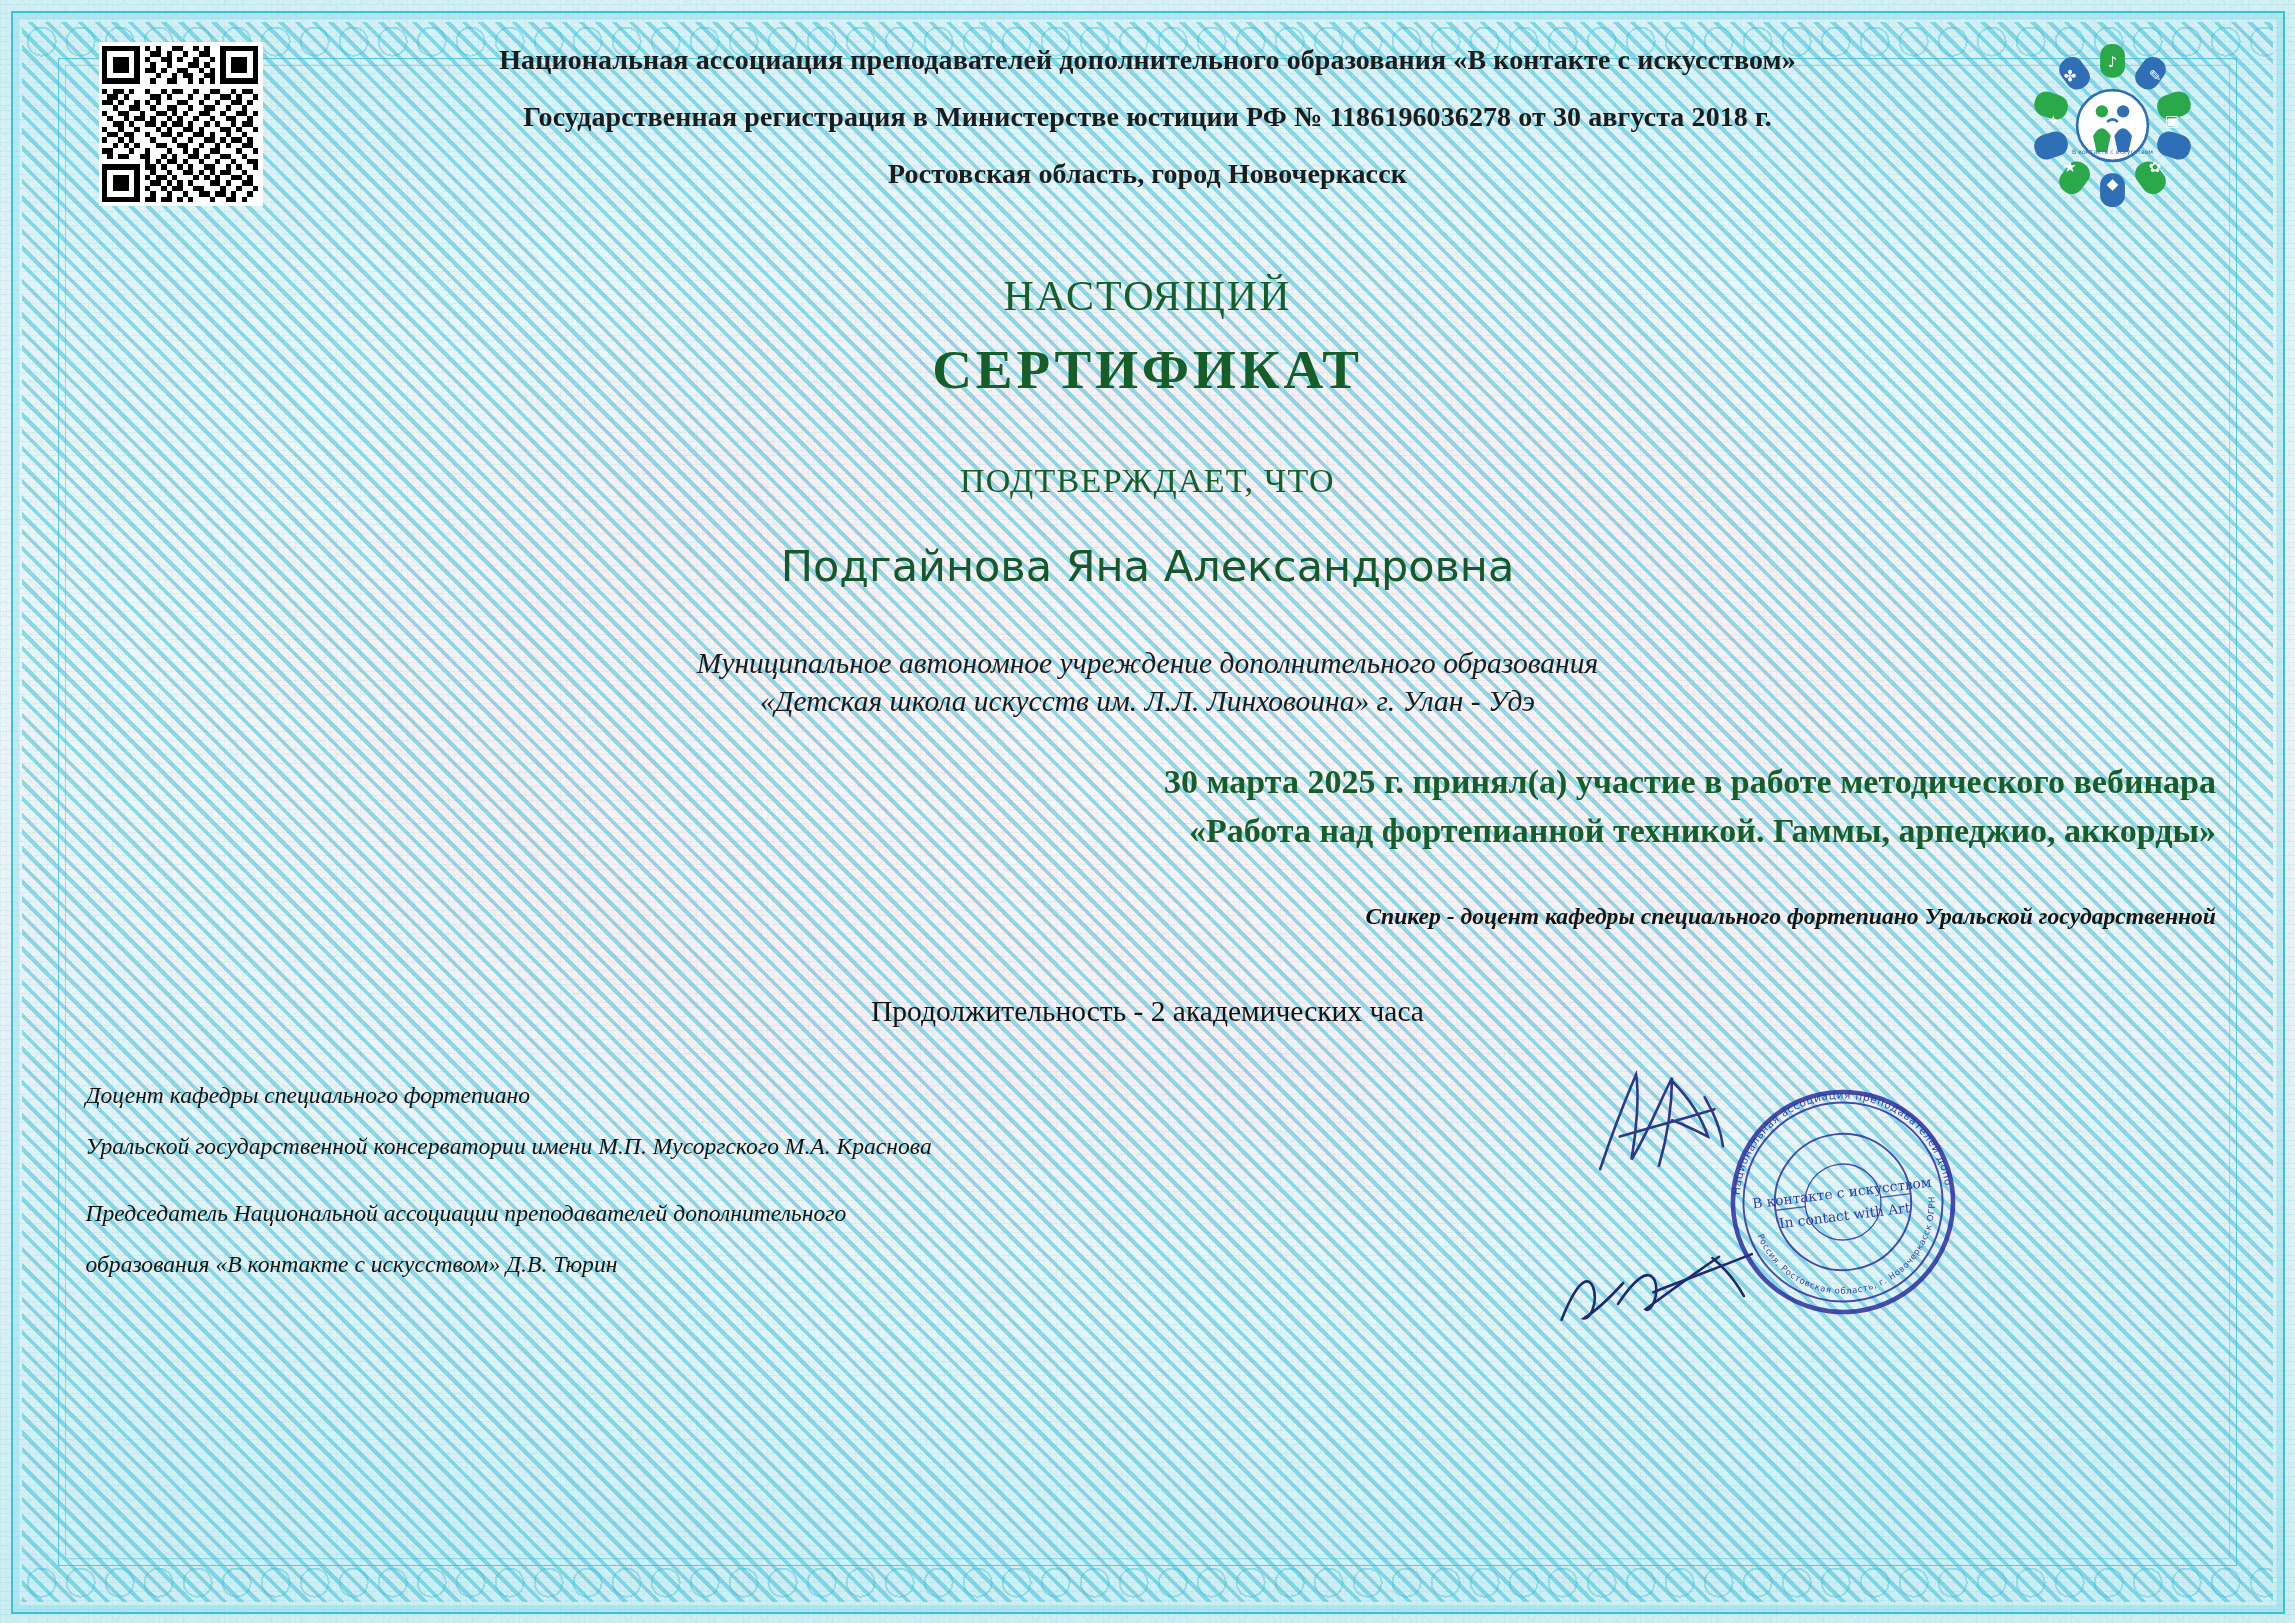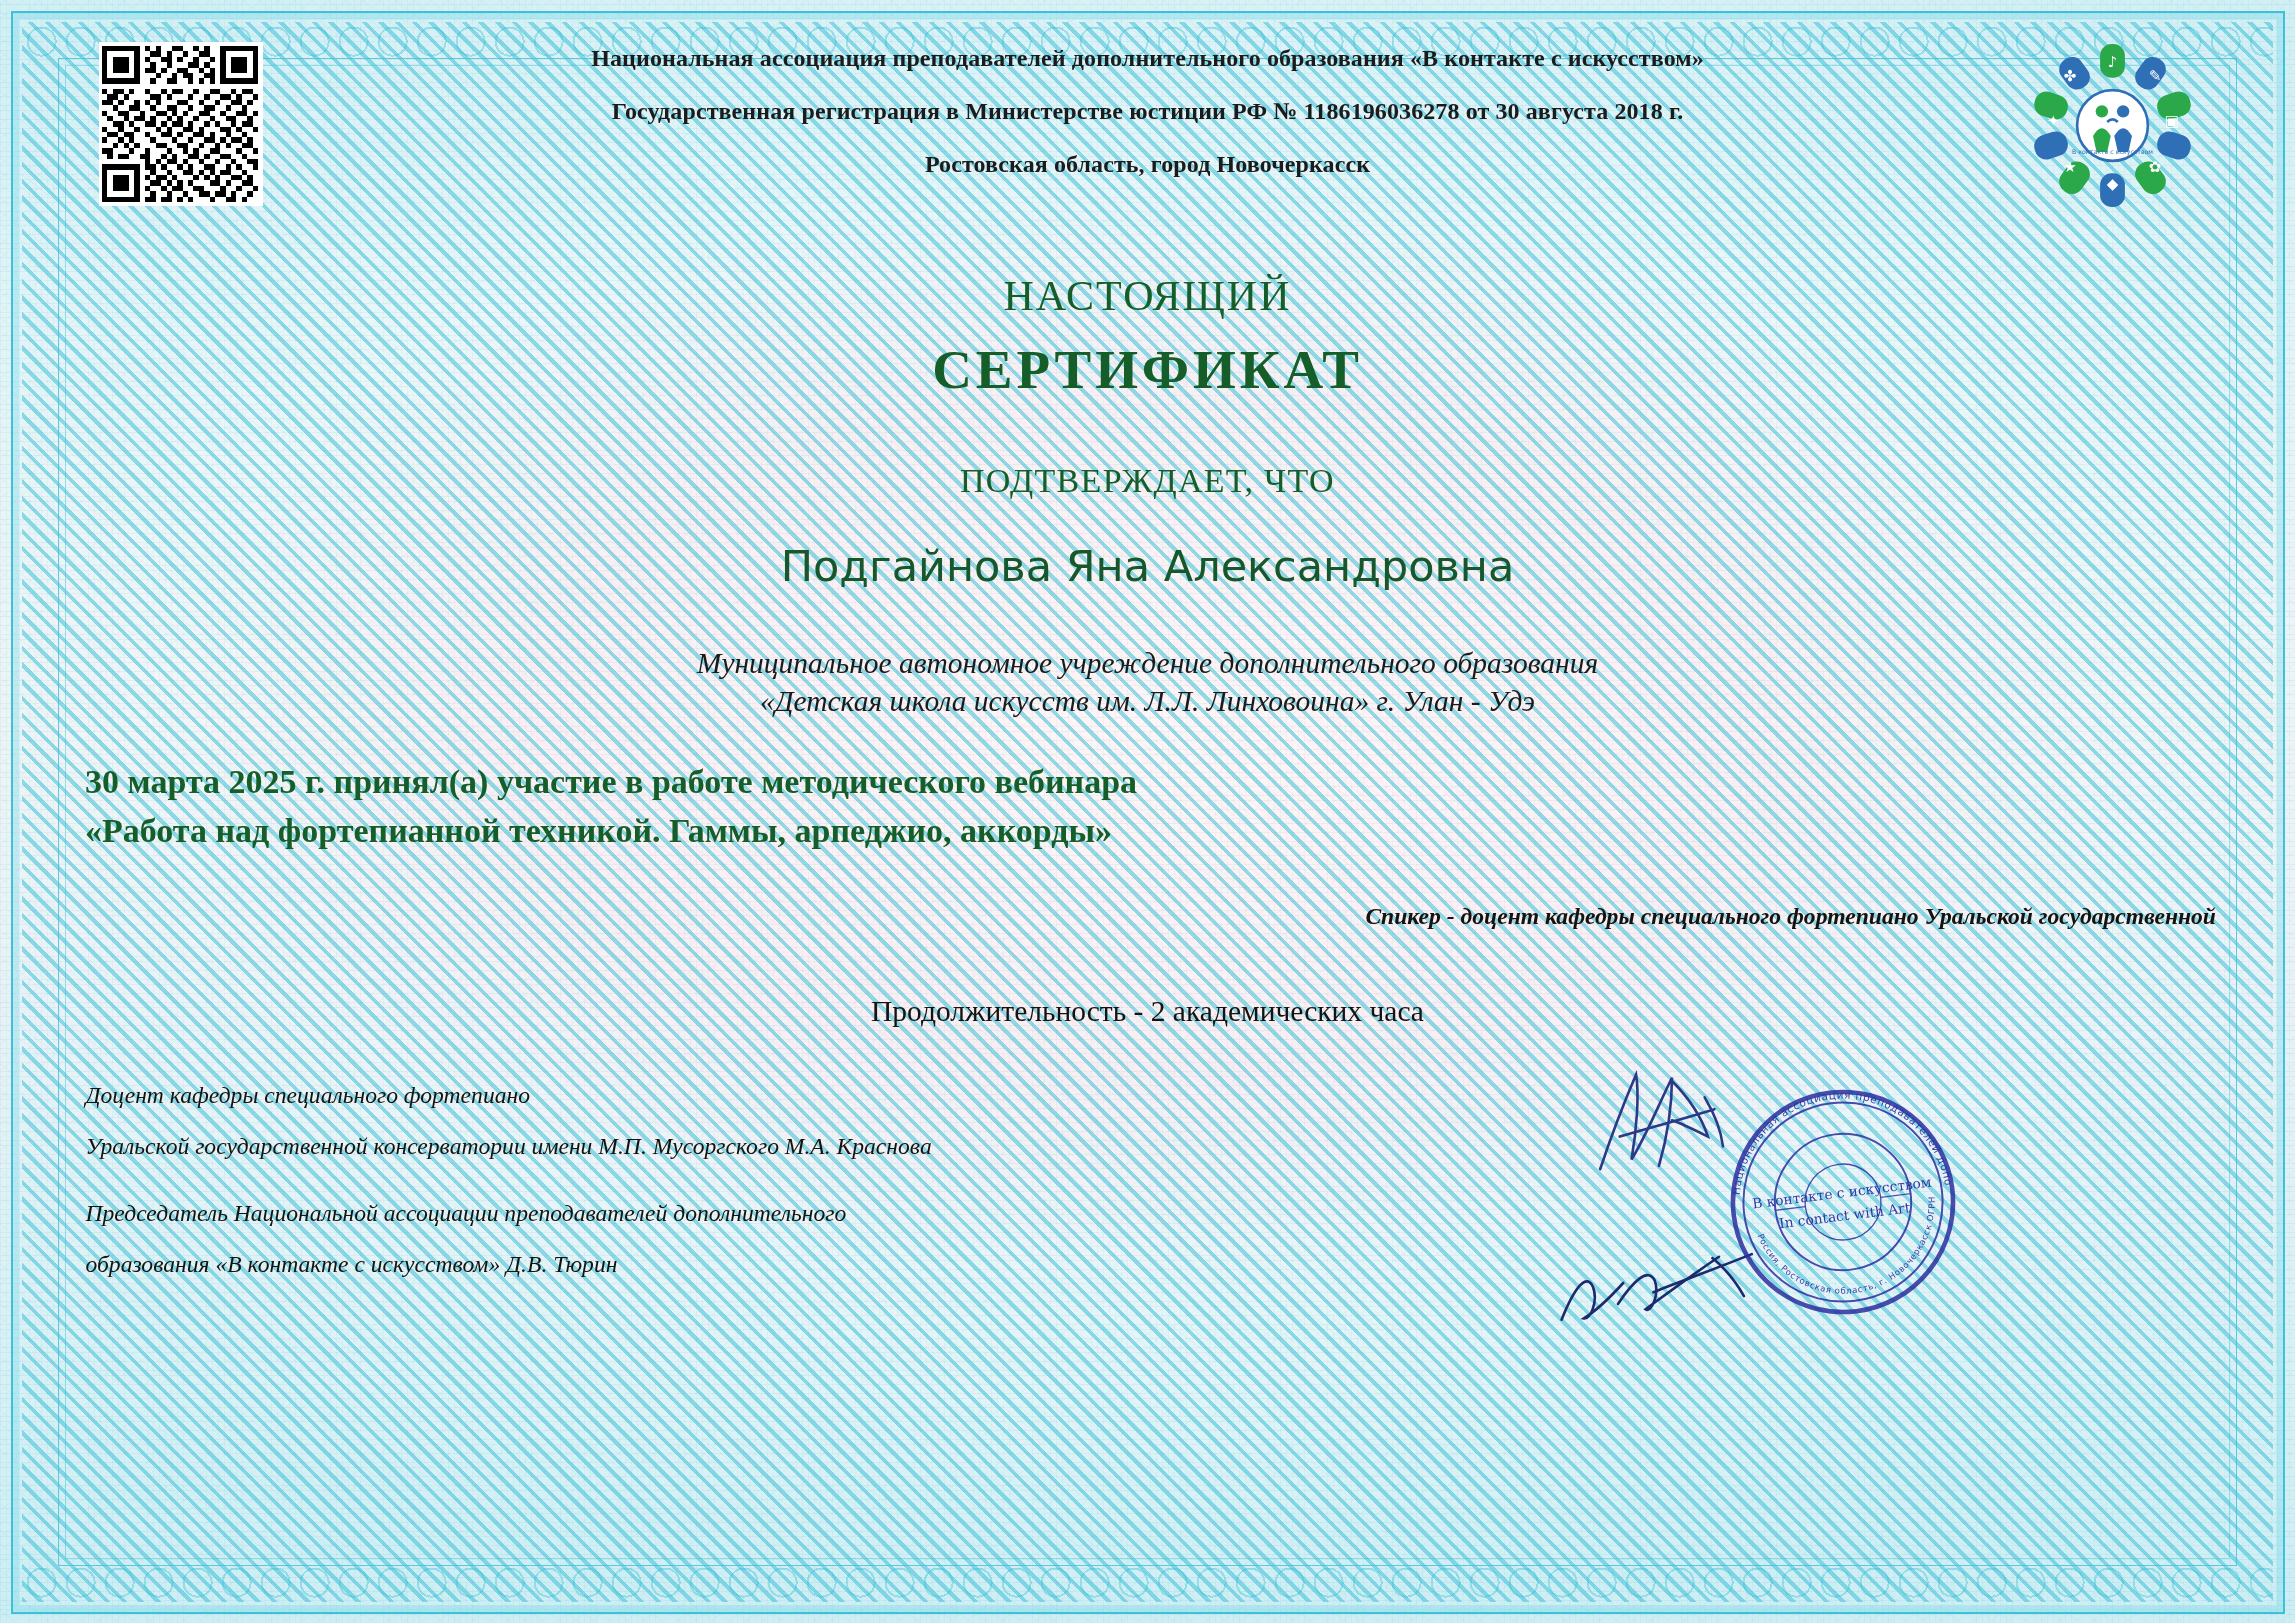--- a/index.html
+++ b/index.html
@@ -118,21 +118,21 @@
   .header-block {
     position: absolute;
     left: 196px;
     right: 196px;
     top: 15.7px;
     text-align: center;
   }
   .header-line {
     font-family: "Liberation Serif", serif;
     font-weight: bold;
-    font-size: 24px;
+    font-size: 28px;
     color: #1b1b1b;
     line-height: 1.0;
     margin-bottom: 29px;
     letter-spacing: 0.1px;
   }
   .header-line:last-child { margin-bottom: 18px; }
 
   .word-nastoyashchiy {
     position: absolute;
     left: 0; right: 0;
@@ -187,21 +187,21 @@
     font-style: italic;
     color: #1b1b1b;
     line-height: 1.28;
     font-family: "Liberation Serif", serif;
   }
 
   .event {
     position: absolute;
     left: 6px; right: 0;
     top: 727px;
-    text-align: left;
+    text-align: right;
     font-size: 34px;
     font-weight: bold;
     color: #155e2a;
     line-height: 1.45;
     font-family: "Liberation Serif", serif;
   }
 
   .speaker {
     position: absolute;
     left: 0; right: 0;

